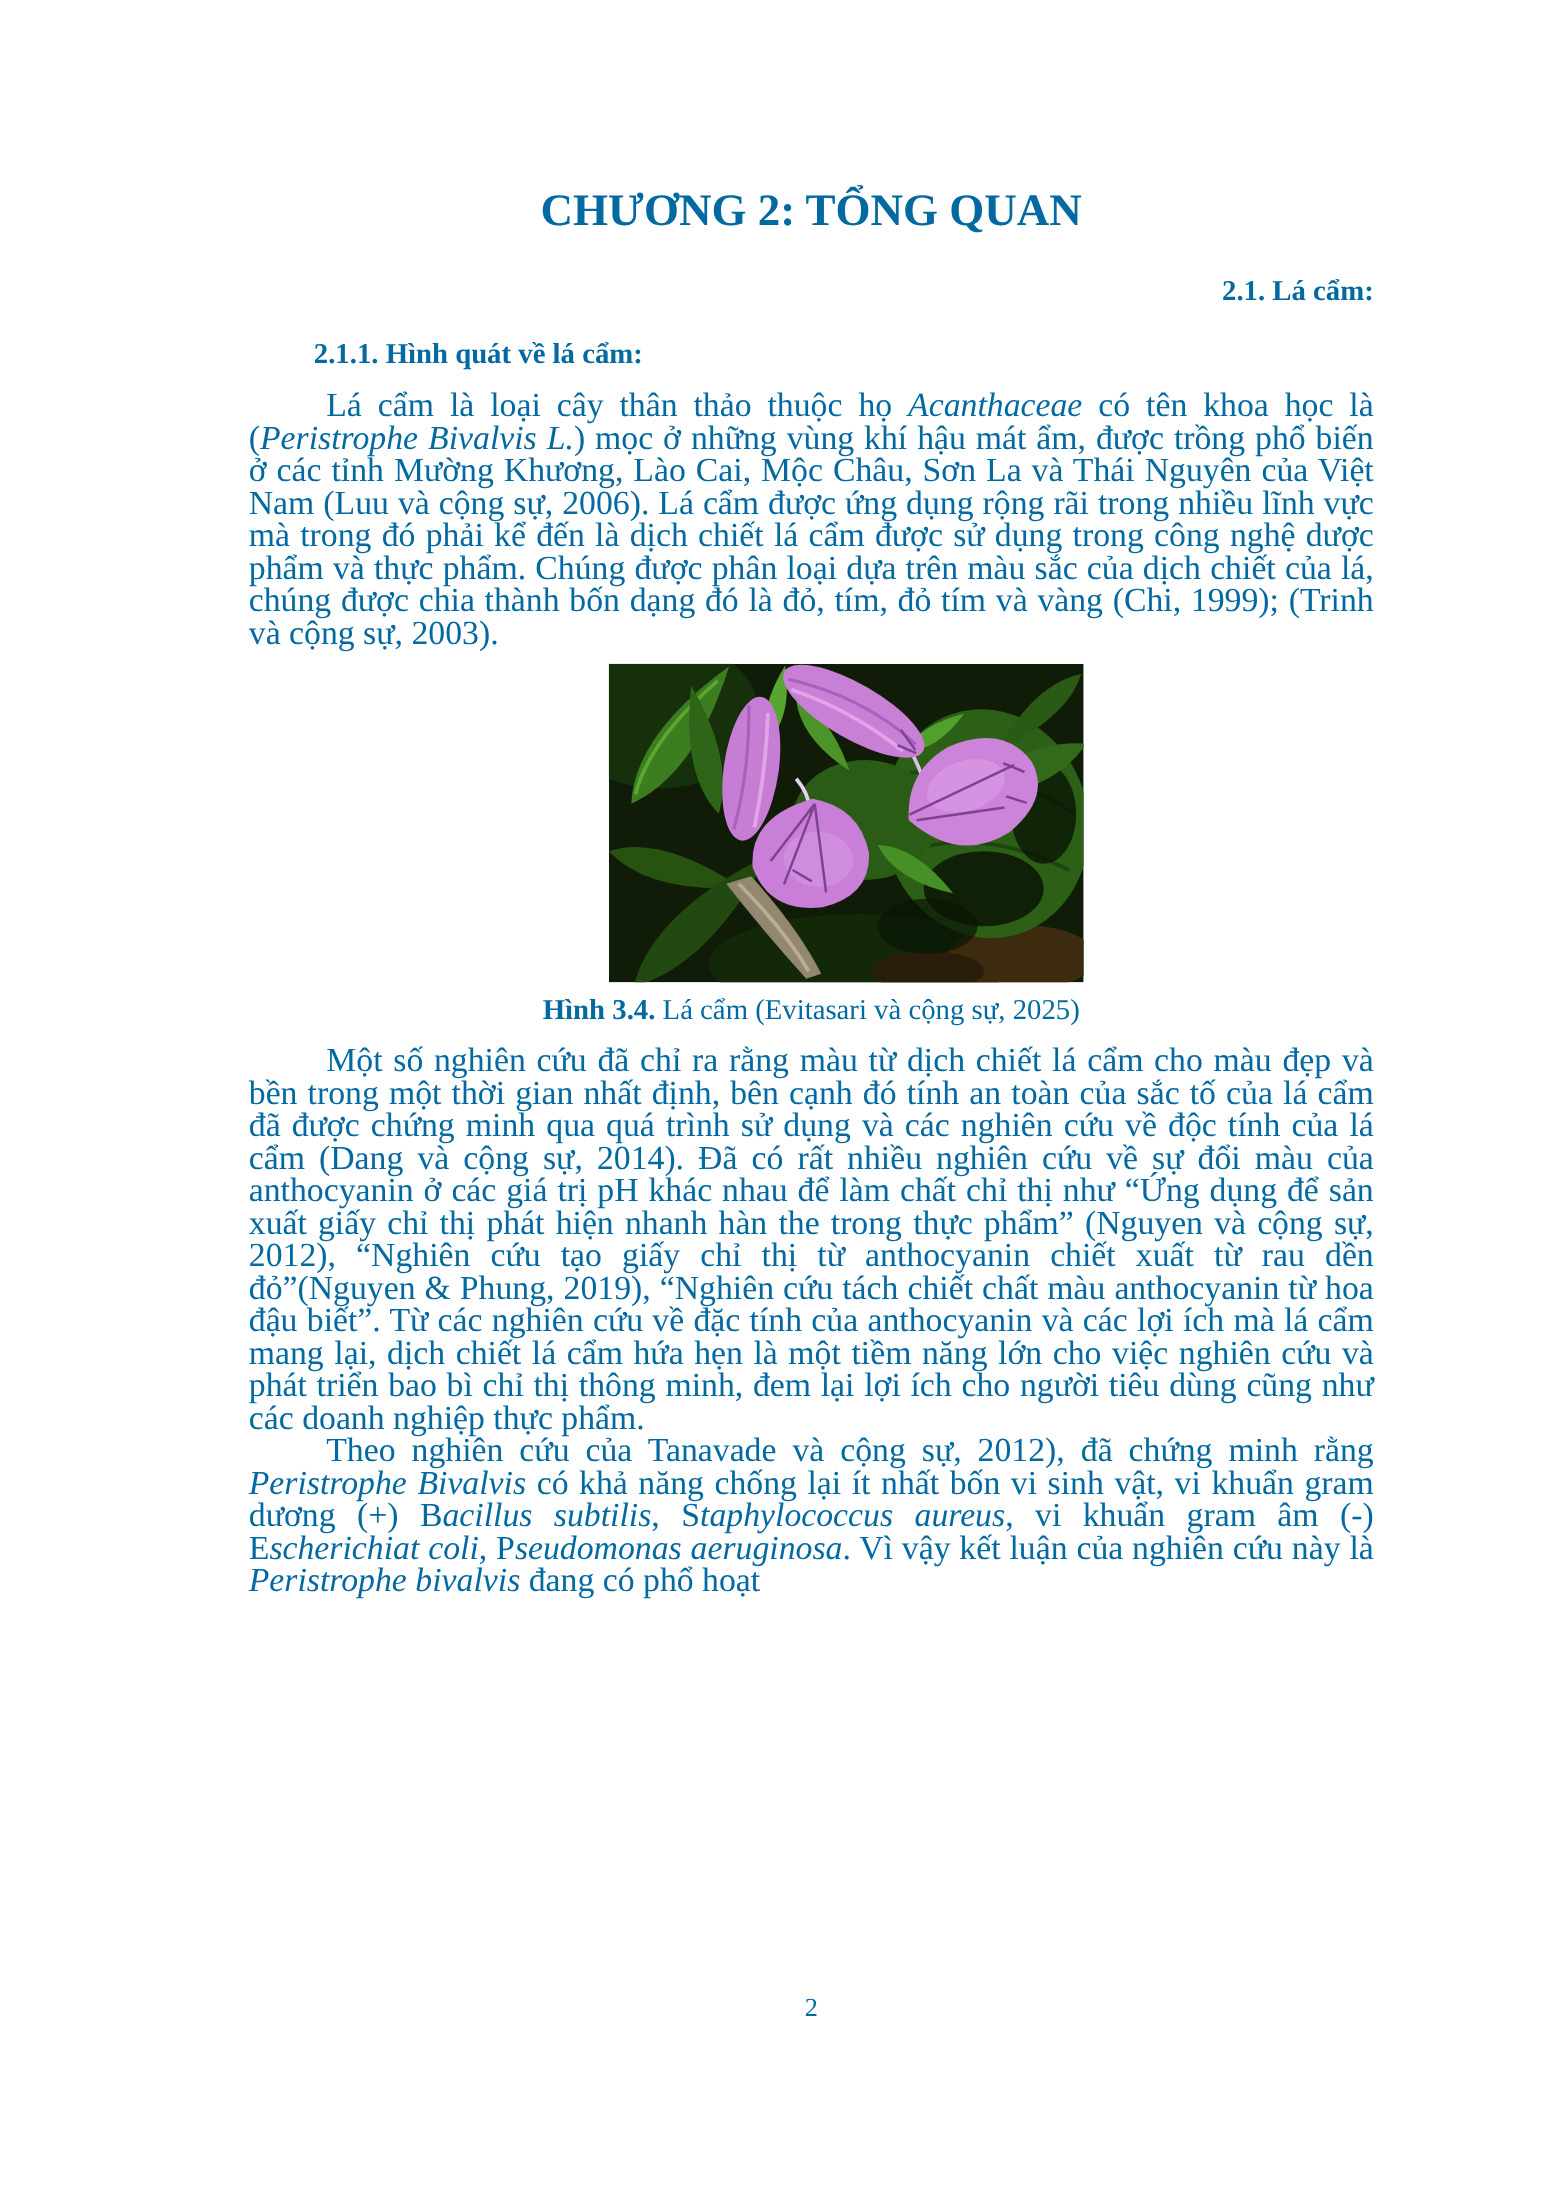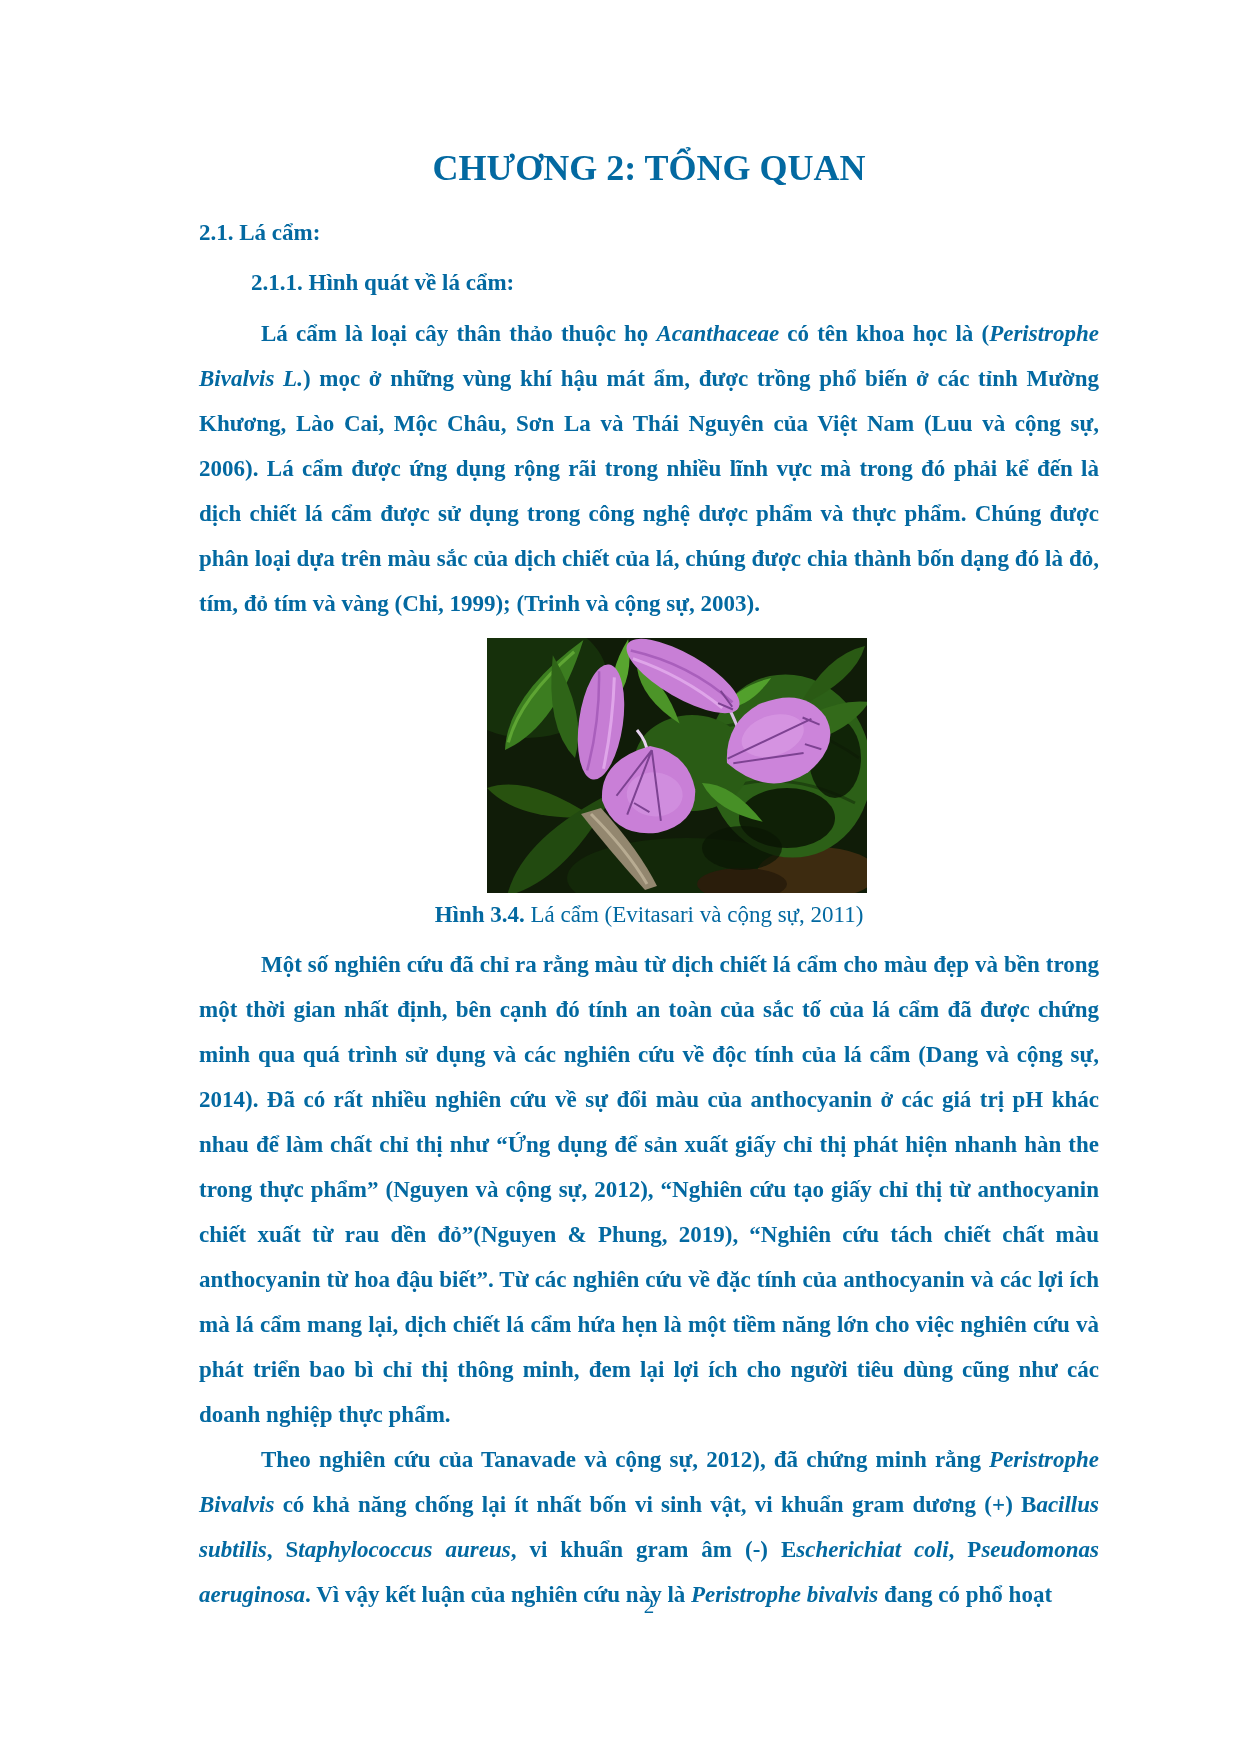--- a/index.html
+++ b/index.html
@@ -24,34 +24,34 @@
     text-align: center;
     font-size: 36px;
     font-weight: bold;
     line-height: 1.15;
   }
   .sec {
     margin: 30px 0 0 0;
     font-size: 23px;
     font-weight: bold;
     line-height: 1.2;
+    text-align: right;
   }
   .subsec {
     margin: 22px 0 0 52px;
     font-size: 23px;
     font-weight: bold;
     line-height: 1.2;
   }
   .body-par {
     margin: 14px 0 0 0;
-    font-size: 23px;
-    line-height: 45px;
+    font-size: 27px;
+    line-height: 26px;
     text-align: justify;
     text-indent: 62px;
-    font-weight: bold;
   }
   .body-par.cont { margin-top: 0; }
   figure { margin: 12px 0 0 0; padding: 0; }
   .photo {
     width: 380px;
     height: 255px;
     margin-left: 288px;
     overflow: hidden;
   }
   figcaption {
@@ -150,21 +150,21 @@
             <ellipse cx="-4" cy="-8" rx="32" ry="20" fill="#dfa7e9" opacity="0.45"></ellipse>
             <path d="M-54 0 L38 -12 M-50 6 L20 18 M30 -16 L44 -4 M24 10 L38 20" stroke="#7d4292" stroke-width="2" fill="none"></path>
           </g>
           <g transform="translate(162,152) rotate(4)">
             <path d="M-2 -44 Q36 -40 46 -4 Q50 30 12 42 Q-30 50 -46 14 Q-52 -26 -2 -44Z" fill="#c97fd7"></path>
             <ellipse cx="6" cy="4" rx="28" ry="22" fill="#dda2e8" opacity="0.4"></ellipse>
             <path d="M0 -40 L-20 26 M0 -40 L14 30 M0 -40 L-32 8 M-14 14 L2 22" stroke="#7d4292" stroke-width="2" fill="none"></path>
           </g>
         </svg>
       </div>
-      <figcaption><span class="cap-label">Hình 3.4.</span><span> Lá cẩm (Evitasari và cộng sự, 2011)</span></figcaption>
+      <figcaption><span class="cap-label">Hình 3.4.</span><span> Lá cẩm (Evitasari và cộng sự, 2025)</span></figcaption>
     </figure>
 
     <p class="body-par"><span>Một số nghiên cứu đã chỉ ra rằng màu từ dịch chiết lá cẩm cho màu đẹp và bền trong một thời gian nhất định, bên cạnh đó tính an toàn của sắc tố của lá cẩm đã được chứng minh qua quá trình sử dụng và các nghiên cứu về độc tính của lá cẩm (Dang và cộng sự, 2014). Đã có rất nhiều nghiên cứu về sự đổi màu của anthocyanin ở các giá trị pH khác nhau để làm chất chỉ thị như “Ứng dụng để sản xuất giấy chỉ thị phát hiện nhanh hàn the trong thực phẩm” (Nguyen và cộng sự, 2012), “Nghiên cứu tạo giấy chỉ thị từ anthocyanin chiết xuất từ rau dền đỏ”(Nguyen &amp; Phung, 2019), “Nghiên cứu tách chiết chất màu anthocyanin từ hoa đậu biết”. Từ các nghiên cứu về đặc tính của anthocyanin và các lợi ích mà lá cẩm mang lại, dịch chiết lá cẩm hứa hẹn là một tiềm năng lớn cho việc nghiên cứu và phát triển bao bì chỉ thị thông minh, đem lại lợi ích cho người tiêu dùng cũng như các doanh nghiệp thực phẩm.</span></p>
 
     <p class="body-par cont"><span>Theo nghiên cứu của Tanavade và cộng sự, 2012),  đã chứng minh rằng </span><span style="font-style: italic;">Peristrophe Bivalvis</span><span> có khả năng chống lại  ít nhất bốn vi sinh vật, vi khuẩn gram dương (+) B</span><span style="font-style: italic;">acillus subtilis</span><span>, S</span><span style="font-style: italic;">taphylococcus aureus</span><span>, vi khuẩn gram âm (-) E</span><span style="font-style: italic;">scherichiat coli</span><span>, P</span><span style="font-style: italic;">seudomonas aeruginosa</span><span>. Vì vậy kết luận của nghiên cứu này là </span><span style="font-style: italic;">Peristrophe bivalvis</span><span> đang có phổ hoạt</span></p>
 
   </div>
 
   <div class="page-number">2</div>
 </div>

